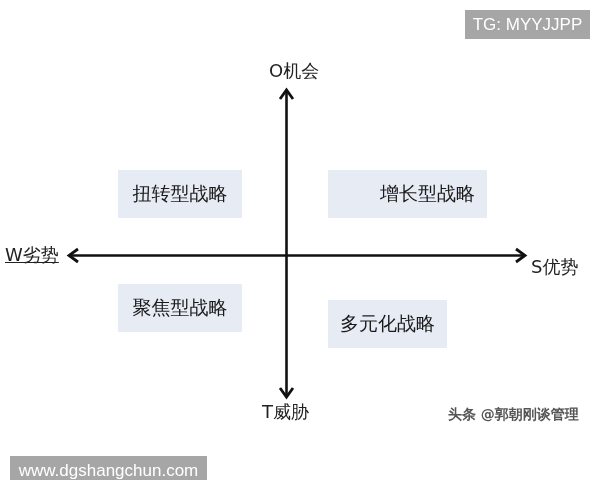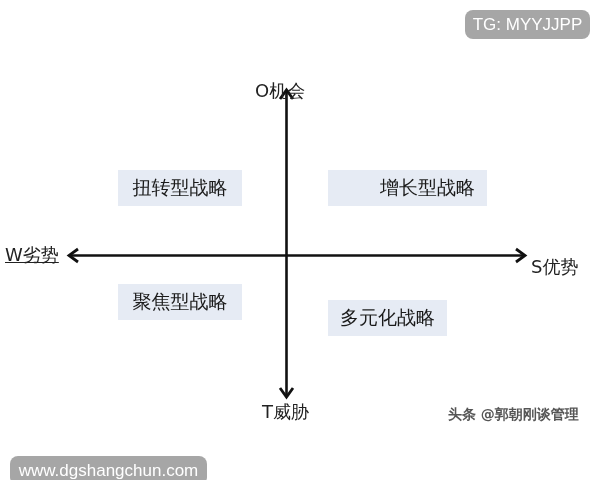--- a/index.html
+++ b/index.html
@@ -18,21 +18,20 @@
     .watermark {
       position: absolute;
       background: #a6a6a6;
       color: #ffffff;
       font-family: "Liberation Sans", "DejaVu Sans", sans-serif;
       font-size: 17px;
       display: flex;
       align-items: center;
       justify-content: center;
       white-space: nowrap;
-      border-radius: 8px;
     }
     #wm-top {
       left: 465px;
       top: 10px;
       width: 125px;
       height: 29px;
     }
     #wm-bottom {
       left: 10px;
       top: 456px;
@@ -46,33 +45,33 @@
       width: 600px;
       height: 480px;
     }
     .axis-label {
       position: absolute;
       font-size: 18px;
       color: #222222;
       white-space: nowrap;
       line-height: 1;
     }
-    #label-top { left: 255px; top: 62px; margin-top: 20px; }
+    #label-top { left: 269px; top: 62px; }
     #label-bottom { left: 262px; top: 403px; }
     #label-left { left: 5px; top: 246px; text-decoration: underline; }
     #label-right { left: 531px; top: 258px; }
     .quadrant {
       position: absolute;
       background: #e6ebf4;
       color: #1a1a1a;
       font-size: 19px;
       display: flex;
       align-items: center;
       justify-content: center;
-      height: 36px;
+      height: 48px;
       white-space: nowrap;
     }
     #q-tl { left: 118px; top: 170px; width: 124px; }
     #q-tr { left: 328px; top: 170px; width: 119px; padding-left: 40px; }
     #q-bl { left: 118px; top: 284px; width: 124px; }
     #q-br { left: 328px; top: 300px; width: 119px; }
     .credit {
       position: absolute;
       left: 448px;
       top: 406px;

